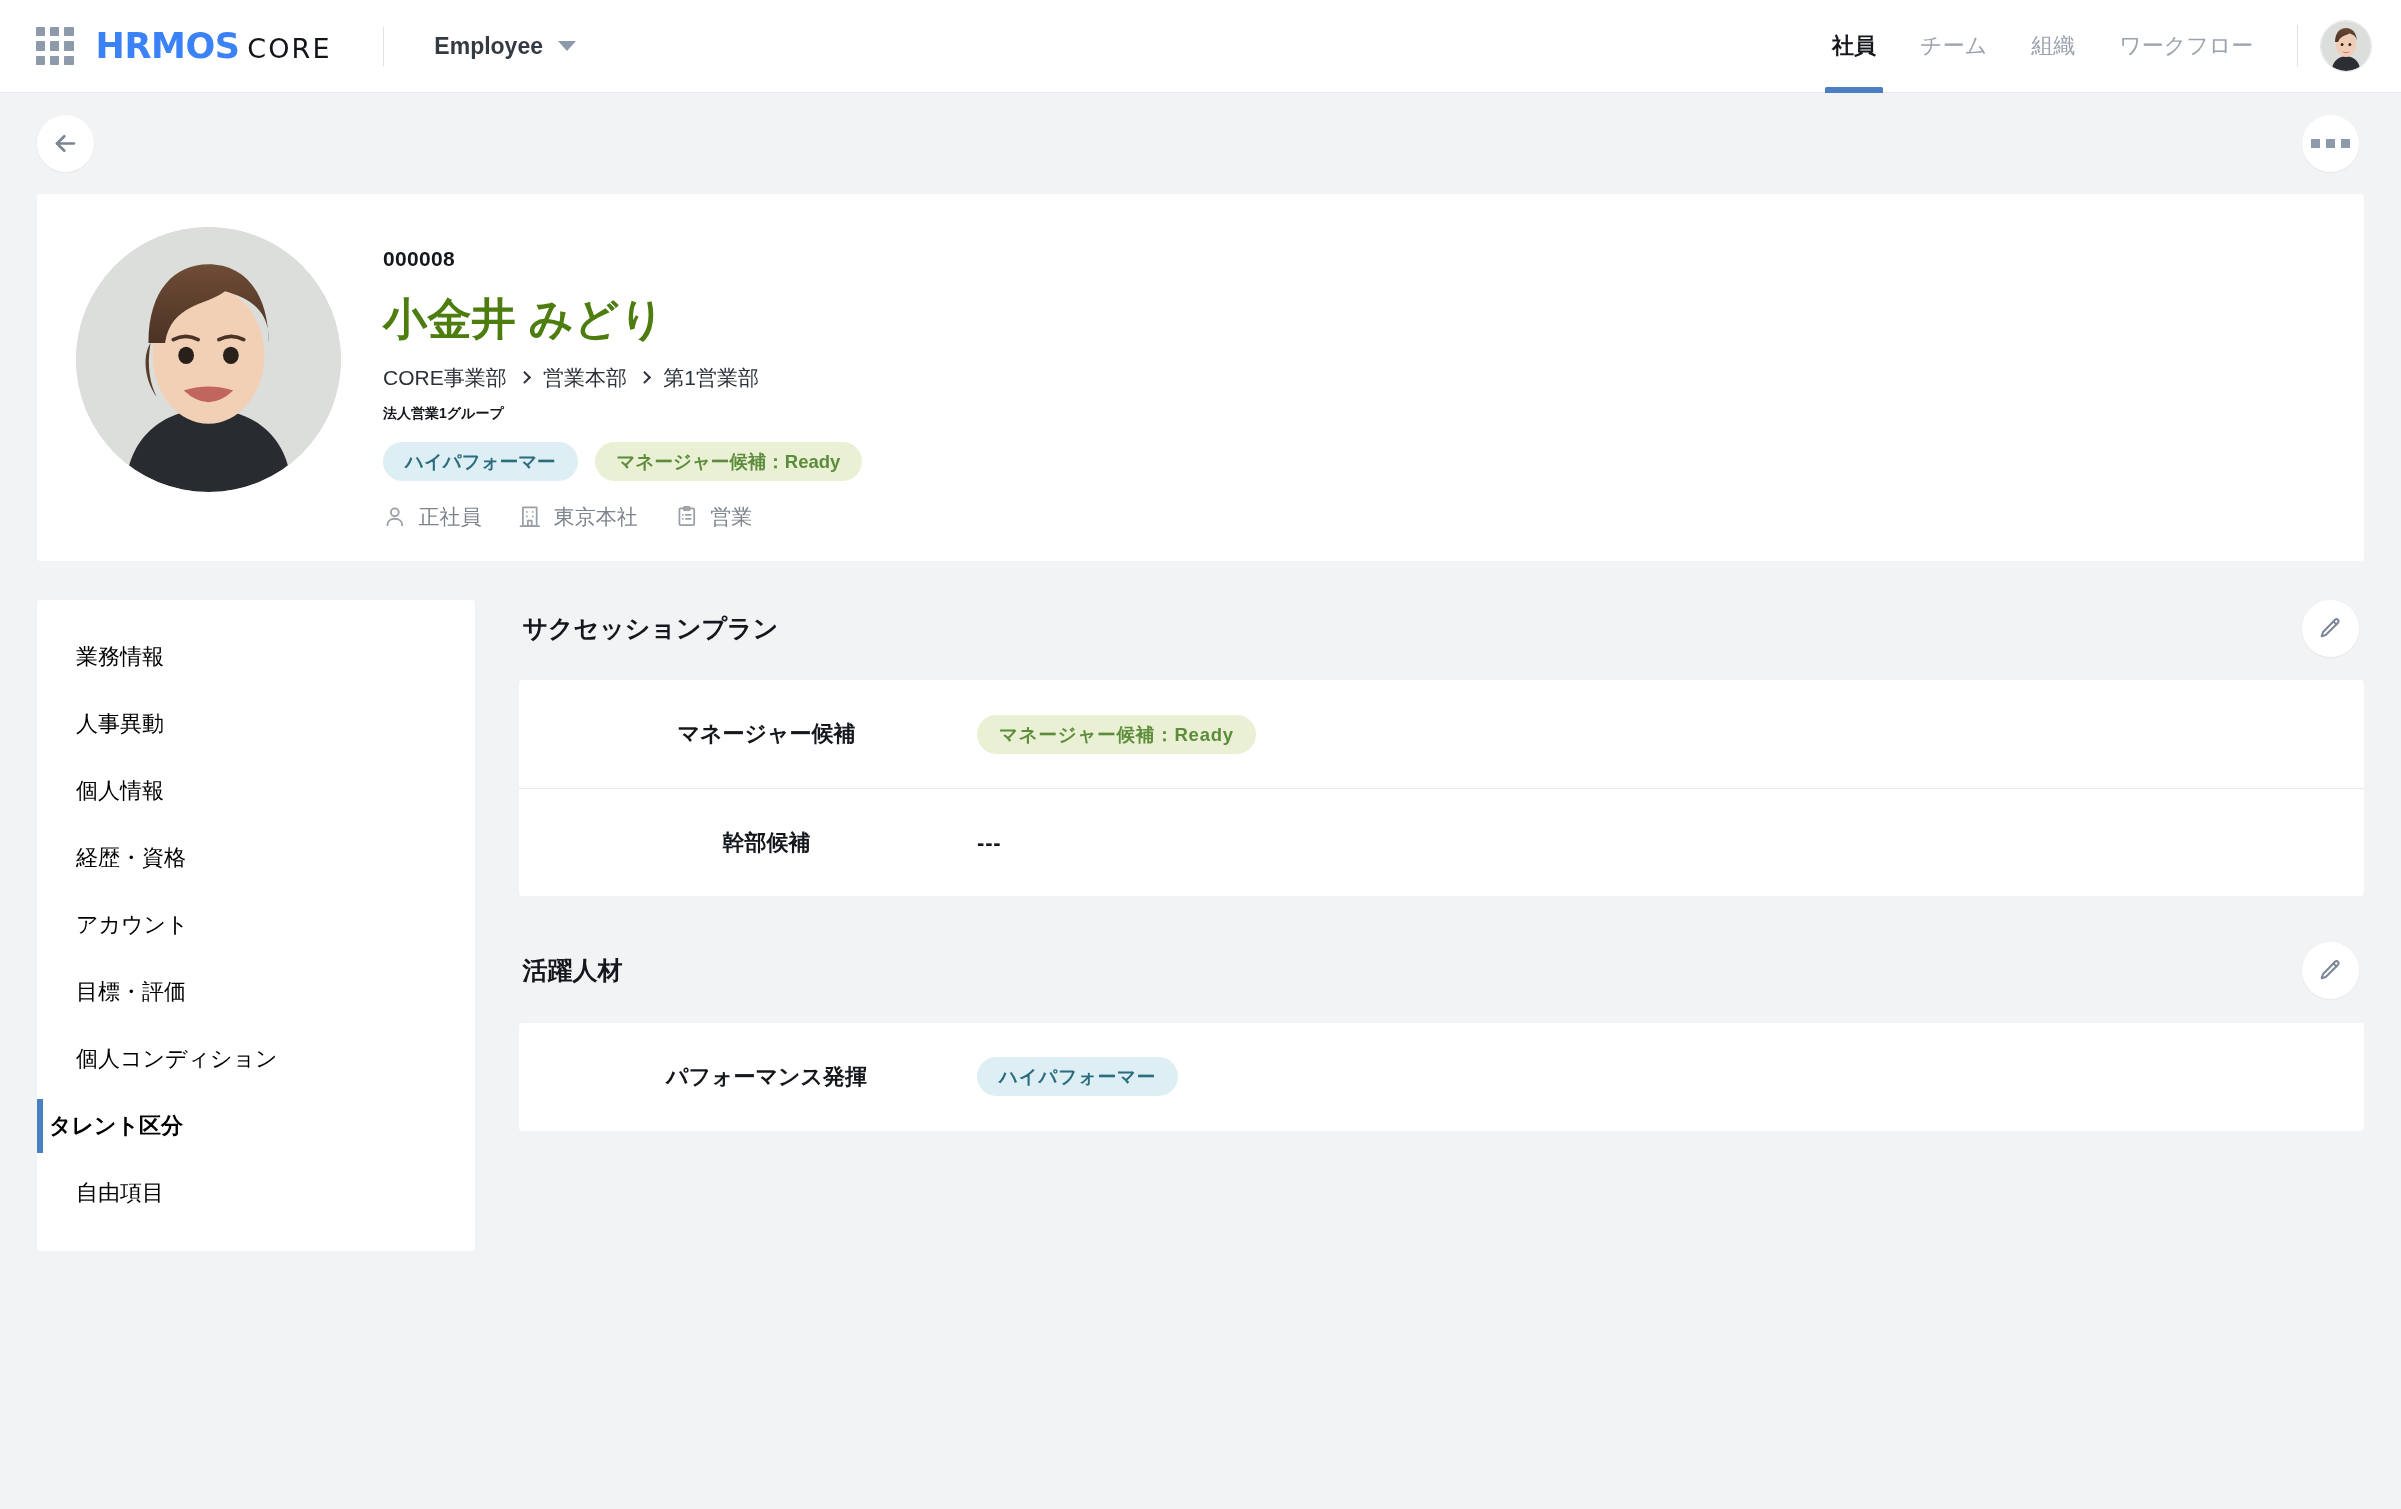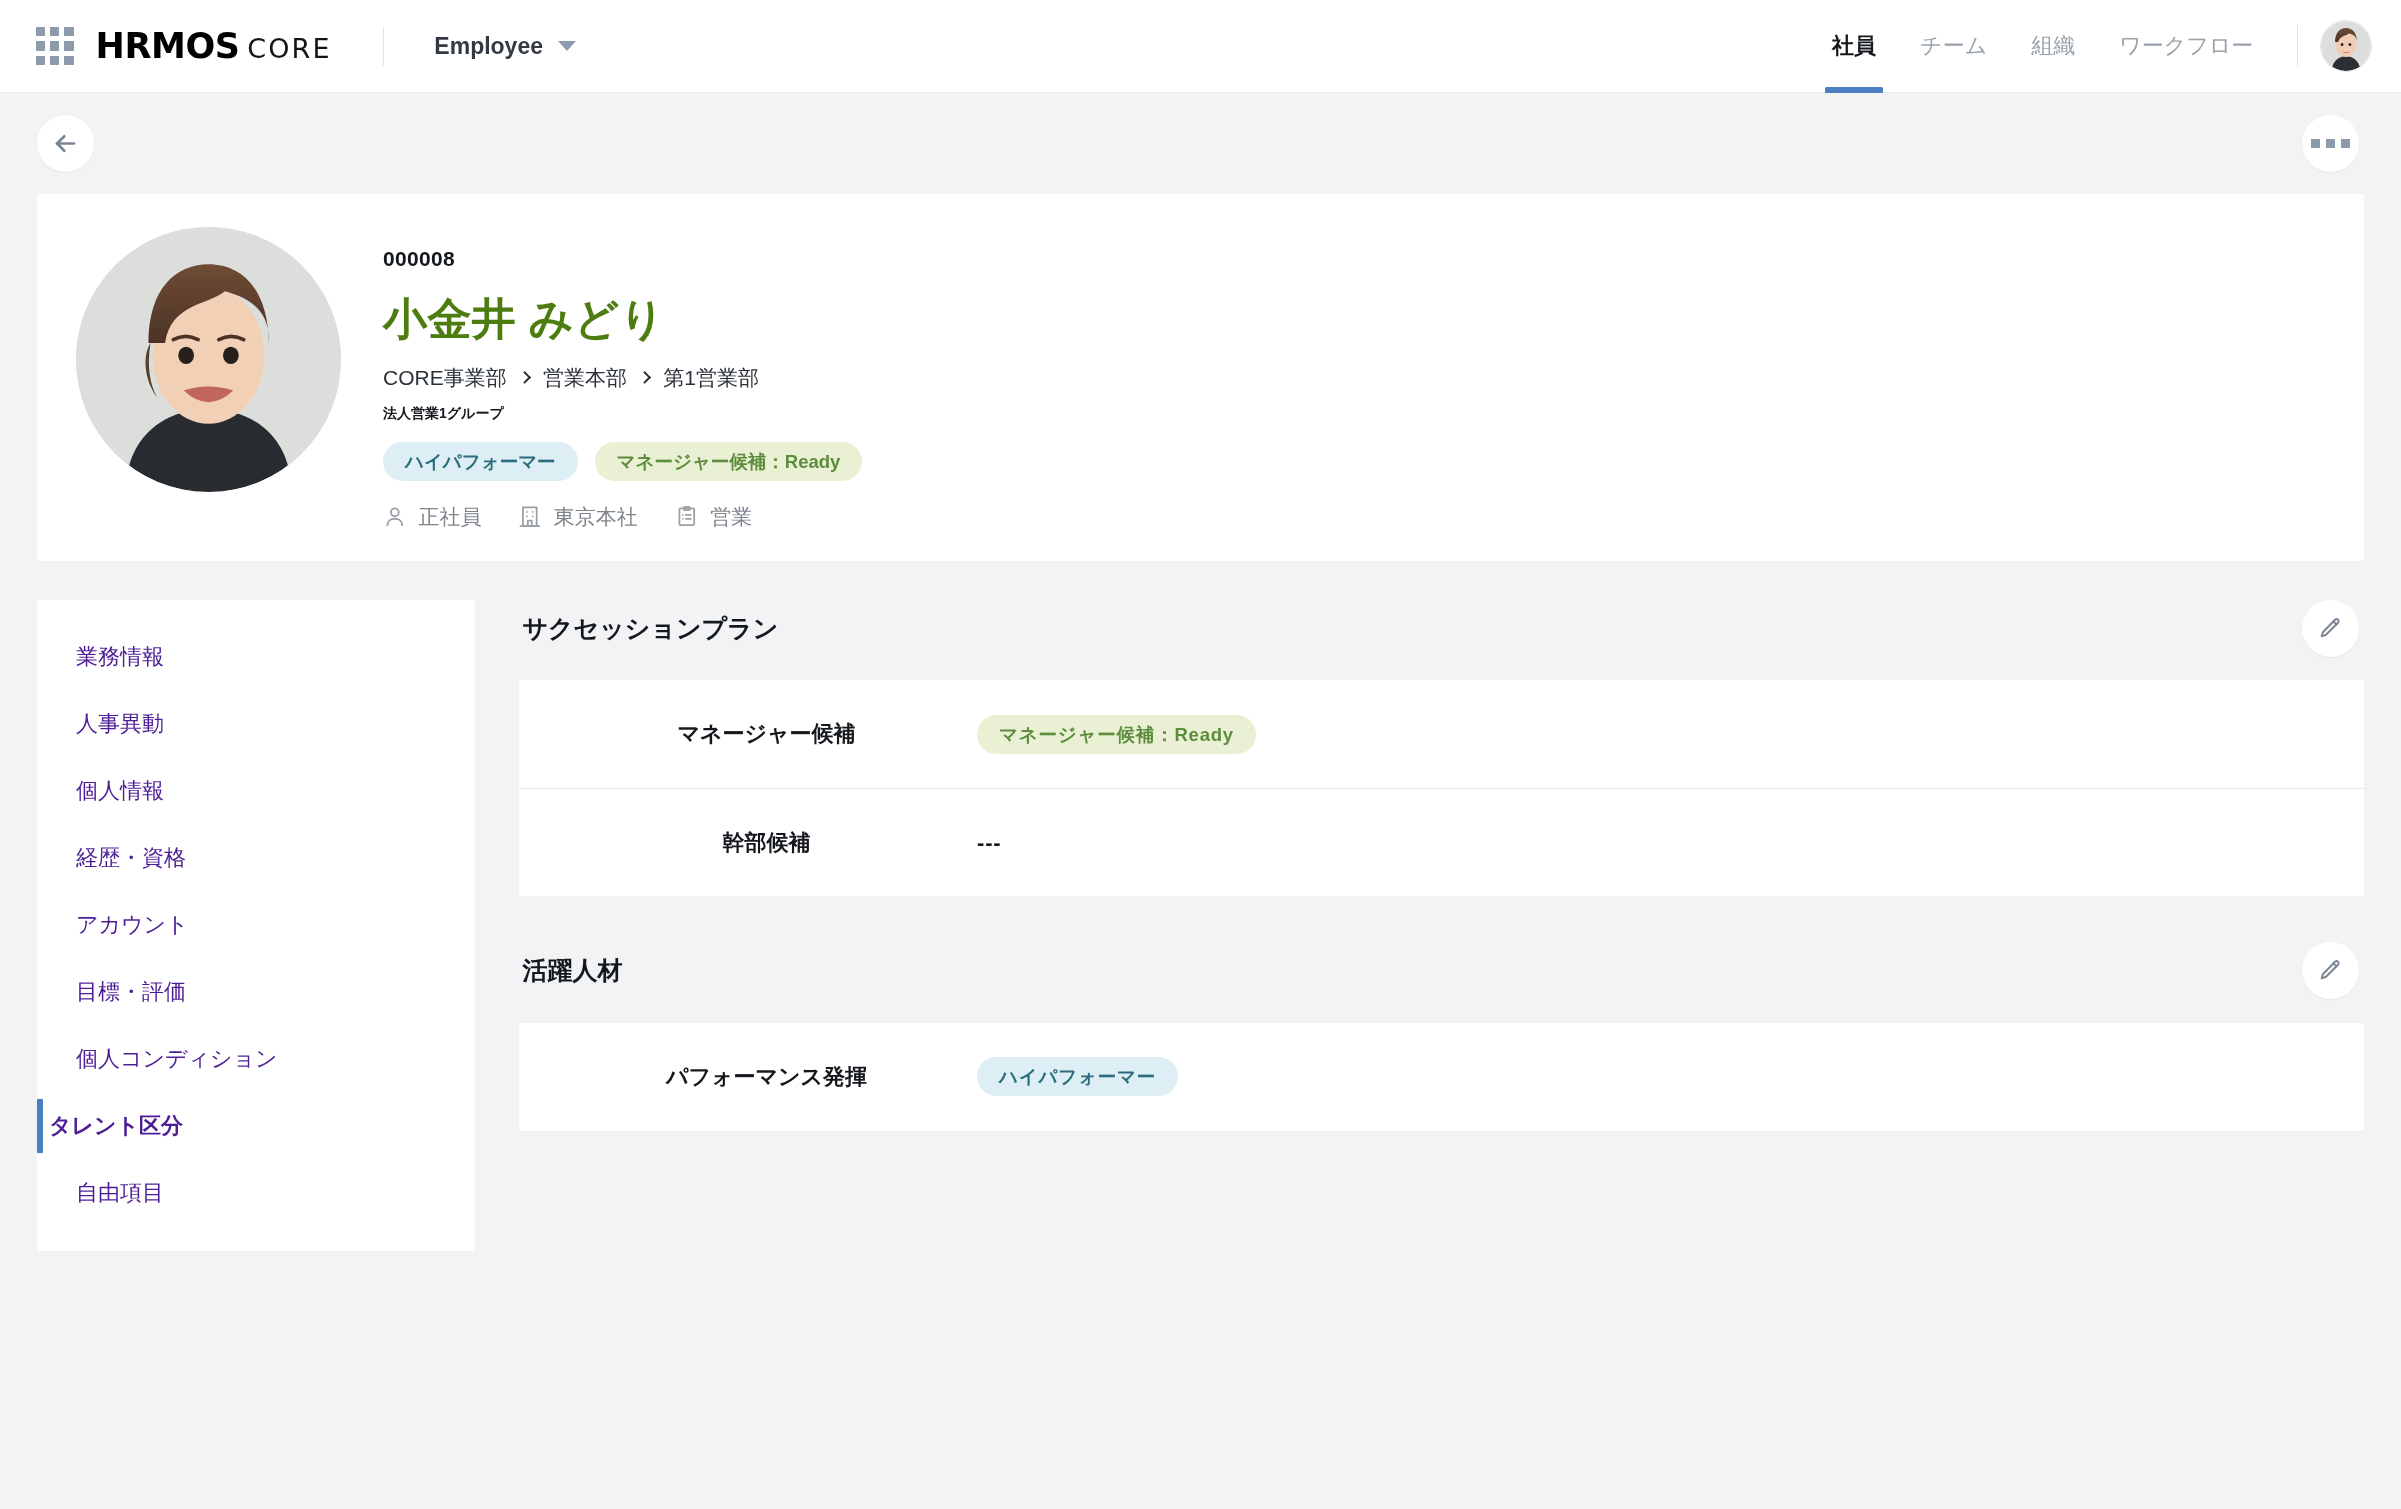--- a/index.html
+++ b/index.html
@@ -27,21 +27,21 @@
     display: grid;
     grid-template-columns: repeat(3, 9.3px);
     grid-template-rows: repeat(3, 9.3px);
     gap: 5px;
     margin-left: 6.7px;
   }
   .app-grid i { display: block; width: 9.3px; height: 9.3px; background: #8d9aab; border-radius: 0.8px; }
   .logo { display: flex; align-items: baseline; }
   .logo-hrmos {
     font-size: 35px; font-weight: 700; letter-spacing: -0.4px;
-    color: #000000; font-family: "DejaVu Sans", sans-serif;
+    color: #3b82f6; font-family: "DejaVu Sans", sans-serif;
   }
   .logo-core {
     font-size: 27px; font-weight: 400; letter-spacing: 2.1px;
     color: #111418; margin-left: 7.6px;
     font-family: "DejaVu Sans", sans-serif;
   }
   .vdiv { width: 0.8px; height: 39px; background: #dfe3e8; margin: 0 29px; }
   .prod-switch { display: flex; align-items: center; gap: 15px; cursor: pointer; }
   .prod-switch .label { font-size: 23px; font-weight: 700; color: #333a42; }
   .caret {
@@ -143,21 +143,21 @@
   .side-menu {
     width: 438px; flex: none;
     background: #ffffff;
     border-radius: 3.4px;
     padding: 23.6px 0 25px 0;
   }
   .side-item {
     position: relative;
     display: flex; align-items: center;
     height: 67px; padding-left: 39px;
-    font-size: 22px; color: #4c1d95; cursor: pointer;
+    font-size: 22px; color: #000000; cursor: pointer;
   }
   .side-item.active { font-weight: 700; padding-left: 12px; }
   .side-item.active::before {
     content: ""; position: absolute; left: 0; top: 6.7px; bottom: 6.7px;
     width: 5.9px; background: #4a7fc1;
   }
 
   .content { flex: 1; min-width: 0; text-align: center; }
   .section { margin-bottom: 46px; }
   .section:last-child { margin-bottom: 0; }

